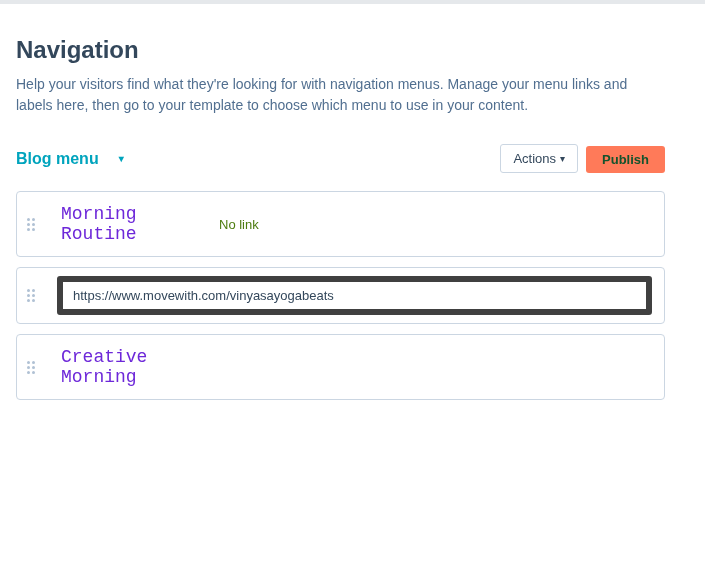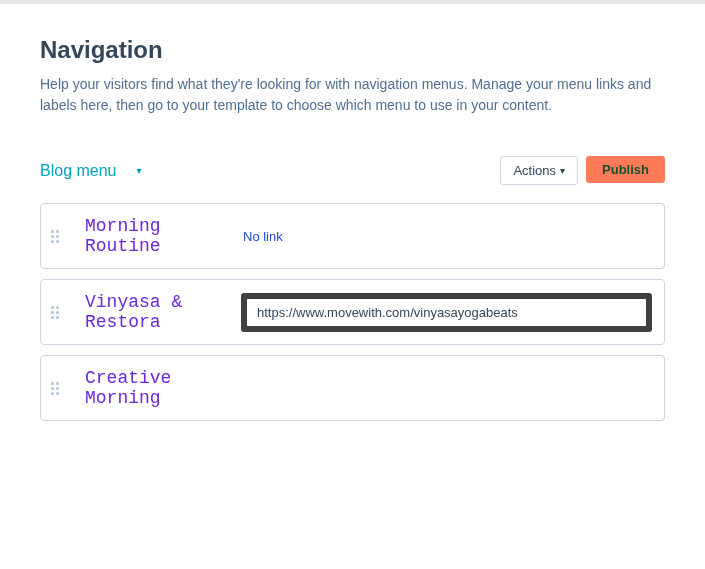--- a/index.html
+++ b/index.html
@@ -12,64 +12,64 @@
       min-height: 569px;
     }
 
     .top-border {
       height: 4px;
       background: #e5e8eb;
       width: 100%;
     }
 
     .page-container {
-      padding: 32px 40px 40px 40px;
+      padding: 32px 40px 40px 16px;
     }
 
     .page-title {
       font-size: 24px;
       font-weight: 600;
       color: #33475b;
       margin-bottom: 10px;
     }
 
     .page-description {
       font-size: 14px;
       color: #516f90;
       line-height: 1.5;
       max-width: 640px;
-      margin-bottom: 40px;
+      margin-bottom: 28px;
     }
 
     .menu-header {
       display: flex;
       align-items: center;
       justify-content: space-between;
       margin-bottom: 18px;
     }
 
     .menu-name {
       display: flex;
       align-items: center;
       gap: 20px;
       font-size: 16px;
-      font-weight: 400;
+      font-weight: 700;
       color: #00a4bd;
       cursor: pointer;
     }
 
     .menu-name .chevron {
       font-size: 10px;
       color: #00a4bd;
     }
 
     .header-actions {
       display: flex;
       gap: 8px;
-      align-items: flex-start;
+      align-items: flex-end;
     }
 
     .btn-actions {
       border: 1px solid #cbd6e2;
       background: #fff;
       color: #33475b;
       font-size: 13px;
       padding: 6px 12px;
       border-radius: 3px;
       cursor: pointer;
@@ -162,21 +162,21 @@
       border-radius: 3px;
       padding: 6px 10px;
       font-size: 13px;
       color: #33475b;
       outline: none;
       background: #fff;
     }
 
     .item-link .no-link-text {
       font-size: 13px;
-      color: #1d4ed8;
+      color: #4d7c0f;
       padding: 6px 2px;
     }
   </style>
 </head>
 <body>
 
 <div class="top-border"></div>
 
 <div class="page-container">
 
@@ -215,21 +215,20 @@
     </div>
 
     <div class="menu-item-row">
       <div class="drag-handle">
         <div class="drag-dots">
           <span></span>
           <span></span>
           <span></span>
         </div>
       </div>
-      <div class="item-name">Vinyasa &amp; Restora</div>
       <div class="item-link">
         <input type="text" value="https://www.movewith.com/vinyasayogabeats" style="">
       </div>
     </div>
 
     <div class="menu-item-row">
       <div class="drag-handle">
         <div class="drag-dots">
           <span></span>
           <span></span>

